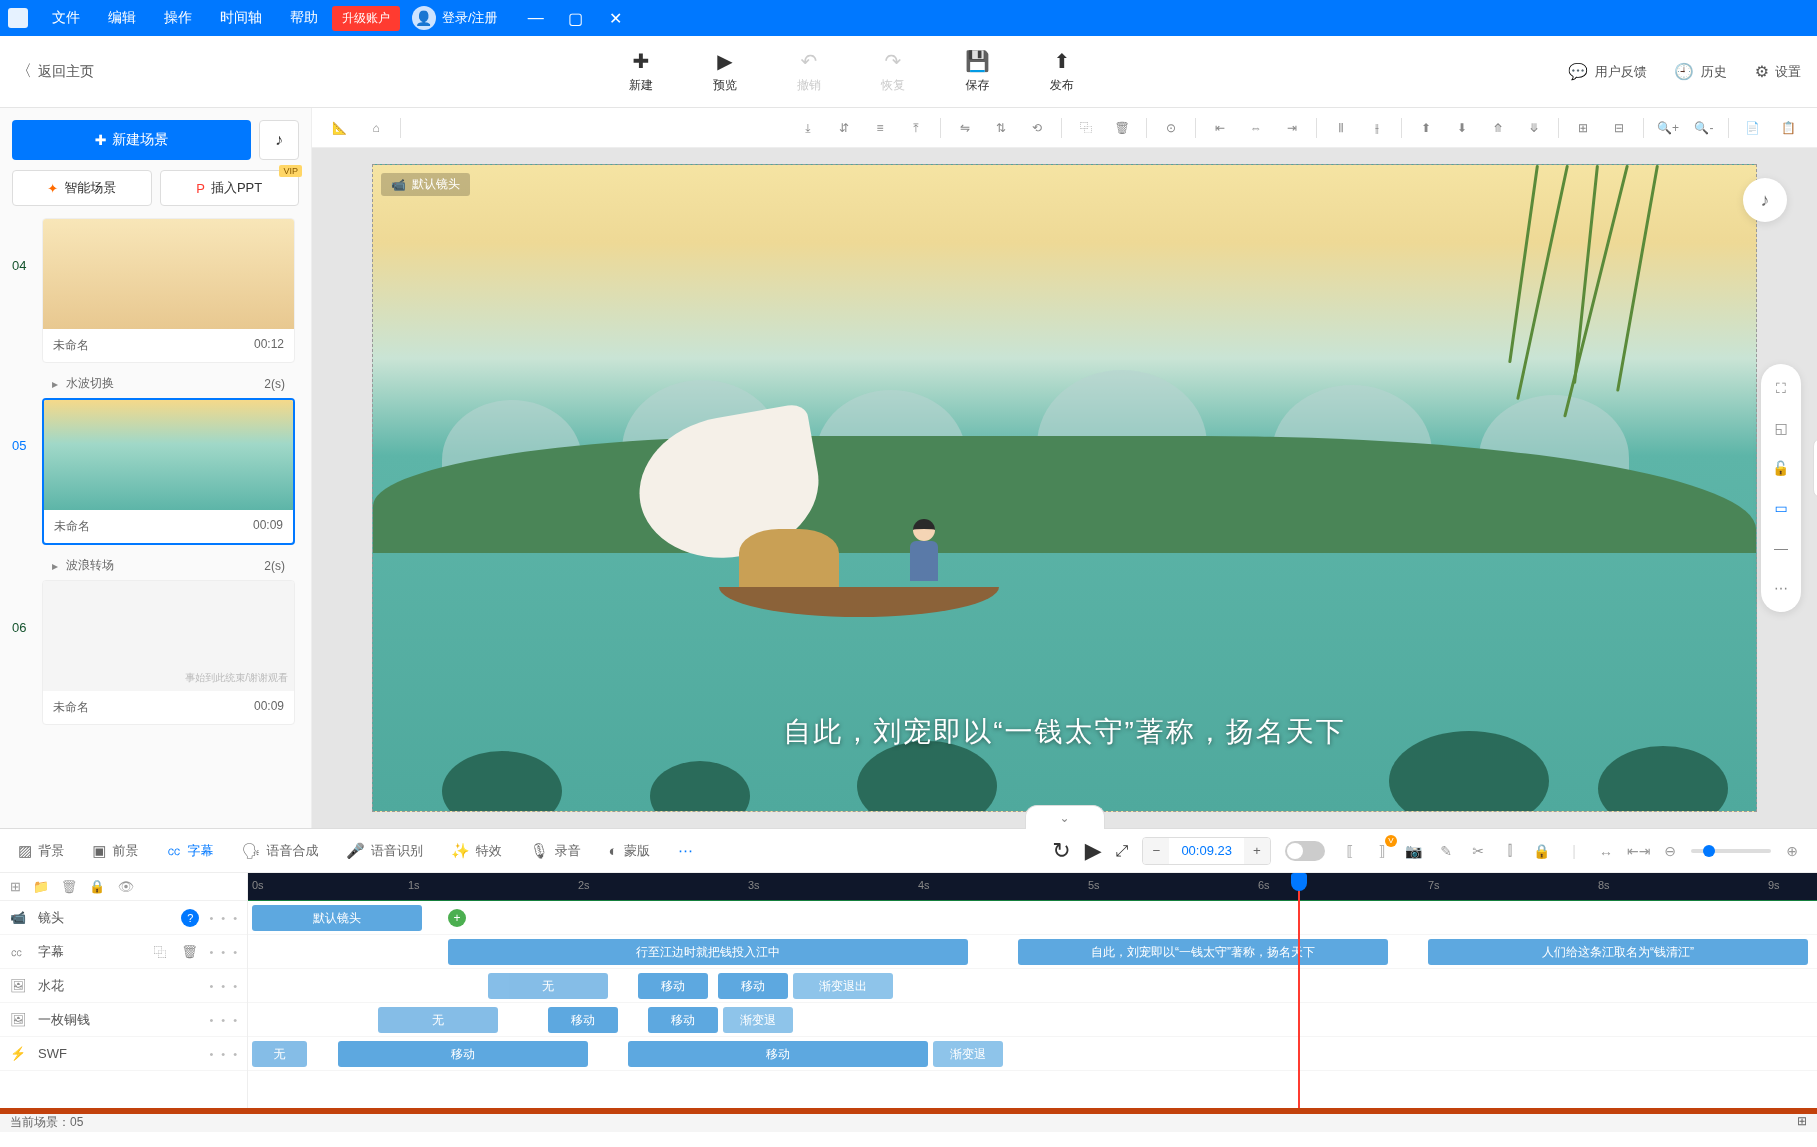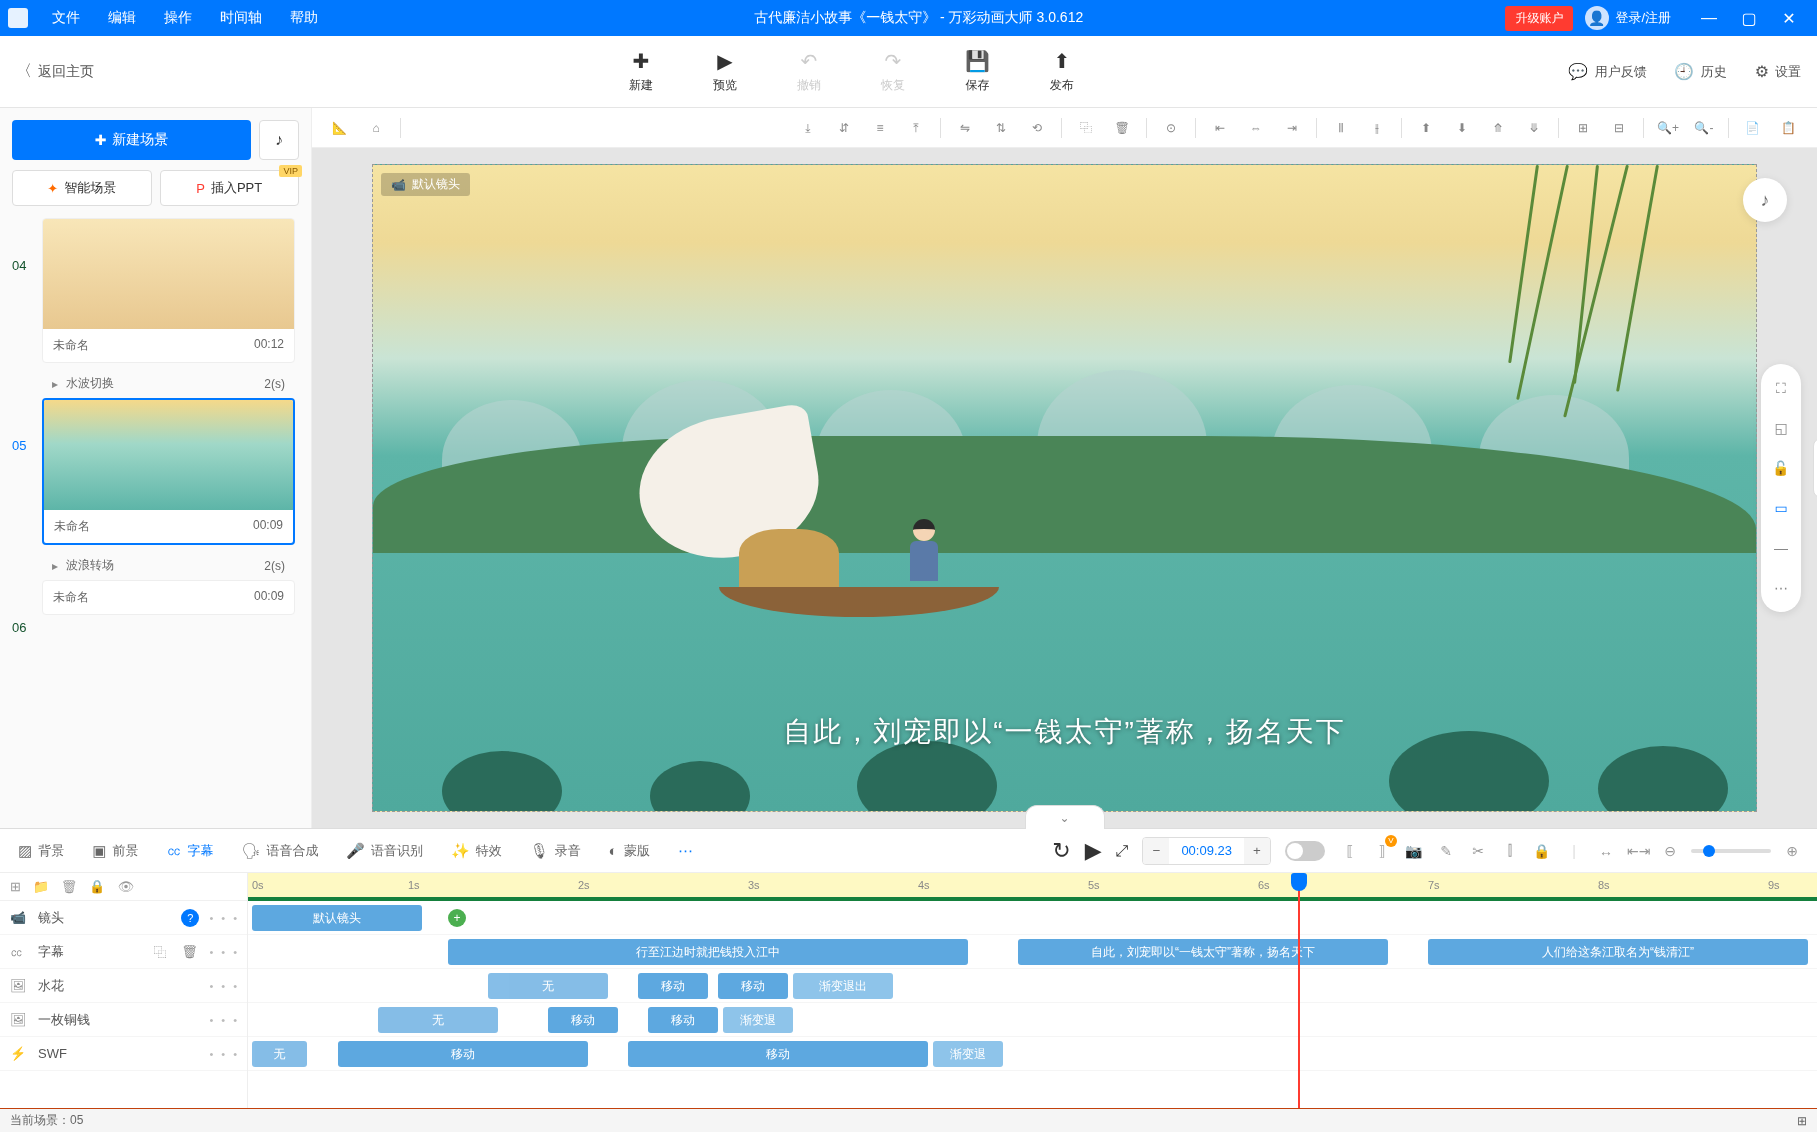--- a/index.html
+++ b/index.html
@@ -110,44 +110,43 @@
 .tl-body { flex: 1; display: flex; overflow: hidden; }
 .tl-left { width: 248px; border-right: 1px solid #eee; }
 .tl-head-row { height: 28px; display: flex; align-items: center; padding: 0 10px; gap: 12px; border-bottom: 1px solid #f0f0f0; color: #999; font-size: 13px; }
 .tl-track-label { height: 34px; display: flex; align-items: center; padding: 0 10px; gap: 10px; border-bottom: 1px solid #f5f5f5; font-size: 13px; color: #555; }
 .tl-track-label .ico { color: #888; width: 18px; }
 .tl-track-label .name { flex: 1; }
 .tl-track-label .dots { display: flex; gap: 8px; color: #bbb; font-size: 11px; }
 .help-ico { width: 18px; height: 18px; background: #0078ff; color: #fff; border-radius: 50%; display: flex; align-items: center; justify-content: center; font-size: 11px; }
 
 .tl-right { flex: 1; position: relative; overflow: hidden; }
-.tl-ruler { height: 28px; border-bottom: 4px solid #15803d; display: flex; position: relative; background: #fef9c3; }
+.tl-ruler { height: 28px; border-bottom: 1px solid #15803d; display: flex; position: relative; background: #0f172a; }
 .tl-tick { position: absolute; top: 6px; font-size: 11px; color: #888; }
 .tl-playhead { position: absolute; top: 0; bottom: 0; width: 2px; background: #ff3b30; z-index: 5; }
 .tl-playhead::before { content: ''; position: absolute; top: 0; left: -7px; width: 16px; height: 18px; background: #0078ff; border-radius: 3px 3px 8px 8px; }
 .tl-track { height: 34px; border-bottom: 1px solid #f5f5f5; position: relative; }
 .clip { position: absolute; top: 4px; height: 26px; background: #5da8e0; color: #fff; font-size: 12px; display: flex; align-items: center; justify-content: center; border-radius: 3px; padding: 0 8px; white-space: nowrap; overflow: hidden; }
 .clip.semi { opacity: 0.75; }
 .clip.fade { background: #8ec4ea; }
 .add-key { position: absolute; top: 8px; width: 18px; height: 18px; background: #4caf50; color: #fff; border-radius: 50%; display: flex; align-items: center; justify-content: center; font-size: 12px; }
 
-.status-bar { height: 24px; background: #f5f5f5; border-top: 1px solid #c2410c; display: flex; align-items: center; padding: 0 10px; font-size: 12px; color: #666; gap: 10px; }
+.status-bar { height: 24px; background: #f5f5f5; border-top: 6px solid #c2410c; display: flex; align-items: flex-start; padding: 0 10px; font-size: 12px; color: #666; gap: 10px; }
 .status-bar .sp { flex: 1; }
 </style>
 </head>
 <body>
 
 <div class="titlebar">
   <div class="logo"></div>
   <div class="menu-item">文件</div>
   <div class="menu-item">编辑</div>
   <div class="menu-item">操作</div>
   <div class="menu-item">时间轴</div>
   <div class="menu-item">帮助</div>
-  <div class="title-center">古代廉洁小故事《一钱太守》 - 万彩动画大师 3.0.612</div>
   <div class="upgrade">升级账户</div>
   <div class="avatar">👤</div>
   <div class="login">登录/注册</div>
   <div class="win-btn">—</div>
   <div class="win-btn">▢</div>
   <div class="win-btn">✕</div>
 </div>
 
 <div class="toolbar">
   <div class="back-btn">
@@ -250,20 +249,23 @@
       </div>
       <div class="trans-row">
           <span class="play-ico">▸</span>
           <span>波浪转场</span>
           <span class="dur">2(s)</span>
         </div>
 
       <div class="scene-block">
         <div class="scene-num">06</div>
         <div class="scene-card">
+          <div class="scene-thumb t6">
+              <span>事始到此统束/谢谢观看</span>
+            </div>
           <div class="scene-meta">
               <span>未命名</span>
               <span>00:09</span>
             </div>
         </div>
       </div>
     </div>
 
   </div>
 

